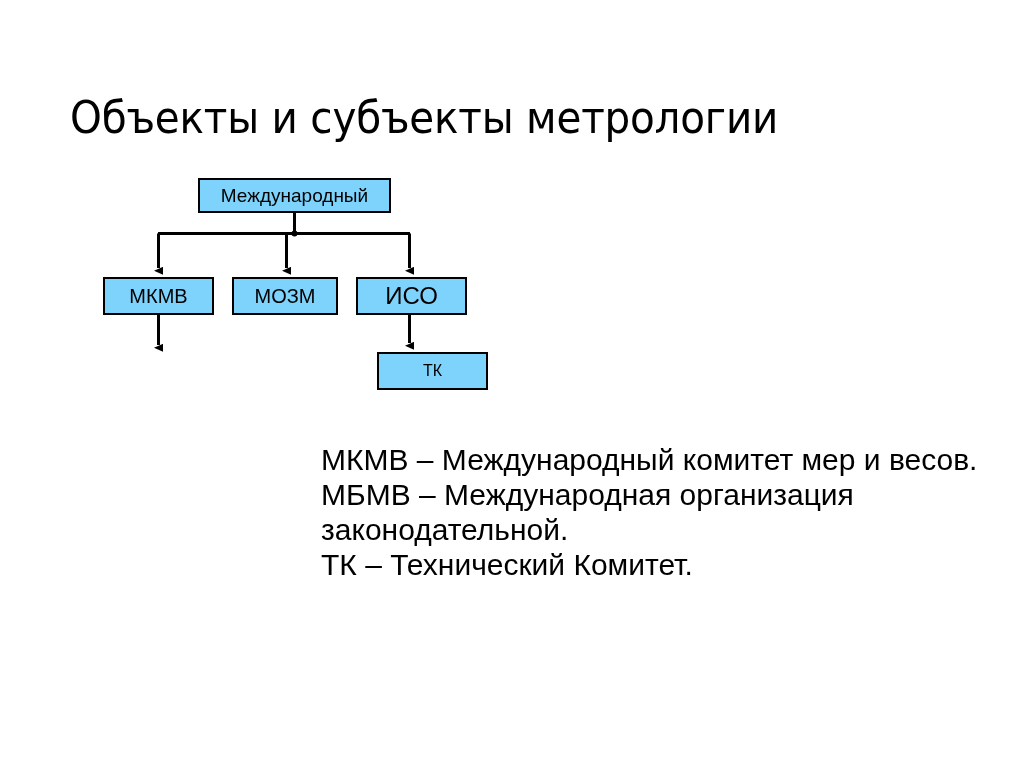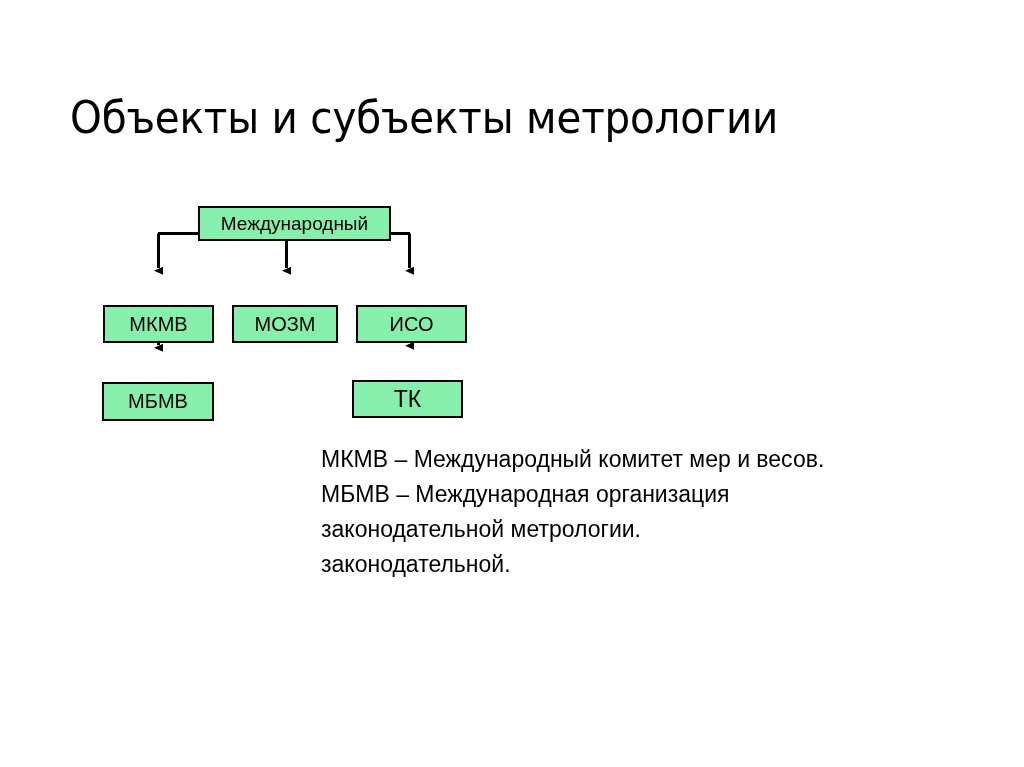--- a/index.html
+++ b/index.html
@@ -38,30 +38,29 @@
     position: absolute;
     left: 0;
     top: 0;
     width: 1024px;
     height: 767px;
     pointer-events: none;
   }
   #diagram .node {
     position: absolute;
     box-sizing: border-box;
-    background: #86efac;
+    background: #7dd3fc;
     border: 2px solid #000000;
     display: flex;
     align-items: center;
     justify-content: center;
     font-family: "Liberation Sans", "DejaVu Sans", sans-serif;
     font-weight: 400;
     color: #000000;
     pointer-events: auto;
-    margin-top: 28px;
   }
   #node-root {
     left: 198px;
     top: 178px;
     width: 193px;
     height: 35px;
     font-size: 19px;
   }
   #node-mkmv {
     left: 103px;
@@ -75,53 +74,53 @@
     top: 277px;
     width: 106px;
     height: 38px;
     font-size: 20px;
   }
   #node-iso {
     left: 356px;
     top: 277px;
     width: 111px;
     height: 38px;
-    font-size: 20px;
+    font-size: 24px;
   }
   #node-mbmv {
     left: 102px;
     top: 354px;
     width: 112px;
     height: 39px;
     font-size: 20px;
   }
   #node-tk {
-    left: 352px;
+    left: 377px;
     top: 352px;
     width: 111px;
     height: 38px;
-    font-size: 23px;
+    font-size: 16px;
   }
   #connectors {
     position: absolute;
     left: 0;
     top: 0;
     width: 1024px;
     height: 767px;
     pointer-events: none;
   }
 
   
   #legend {
     position: absolute;
     left: 321px;
     top: 442px;
     width: 660px;
     font-family: "Liberation Sans", "DejaVu Sans", sans-serif;
-    font-size: 23px;
+    font-size: 30px;
     font-weight: 400;
     line-height: 35px;
     color: #000000;
     white-space: nowrap;
   }
   #legend .legend-line {
     display: block;
   }
 </style>
 </head>
@@ -158,26 +157,25 @@
     </svg>
 
     <div id="node-root" class="node">Международный</div>
 
     <div id="node-mkmv" class="node">МКМВ</div>
 
     <div id="node-mozm" class="node">МОЗМ</div>
 
     <div id="node-iso" class="node">ИСО</div>
 
-    <div id="node-mbmv" class="node">МБМВ</div>
 
     <div id="node-tk" class="node">ТК</div>
 
   </div>
 
   <div id="legend">
     <span class="legend-line">МКМВ – Международный комитет мер и весов.</span>
     <span class="legend-line">МБМВ – Международная организация</span>
-    <span class="legend-line">законодательной метрологии.</span>
     <span class="legend-line">законодательной.</span>
+    <span class="legend-line">ТК – Технический Комитет.</span>
   </div>
 
 </div>
 
 </body></html>

